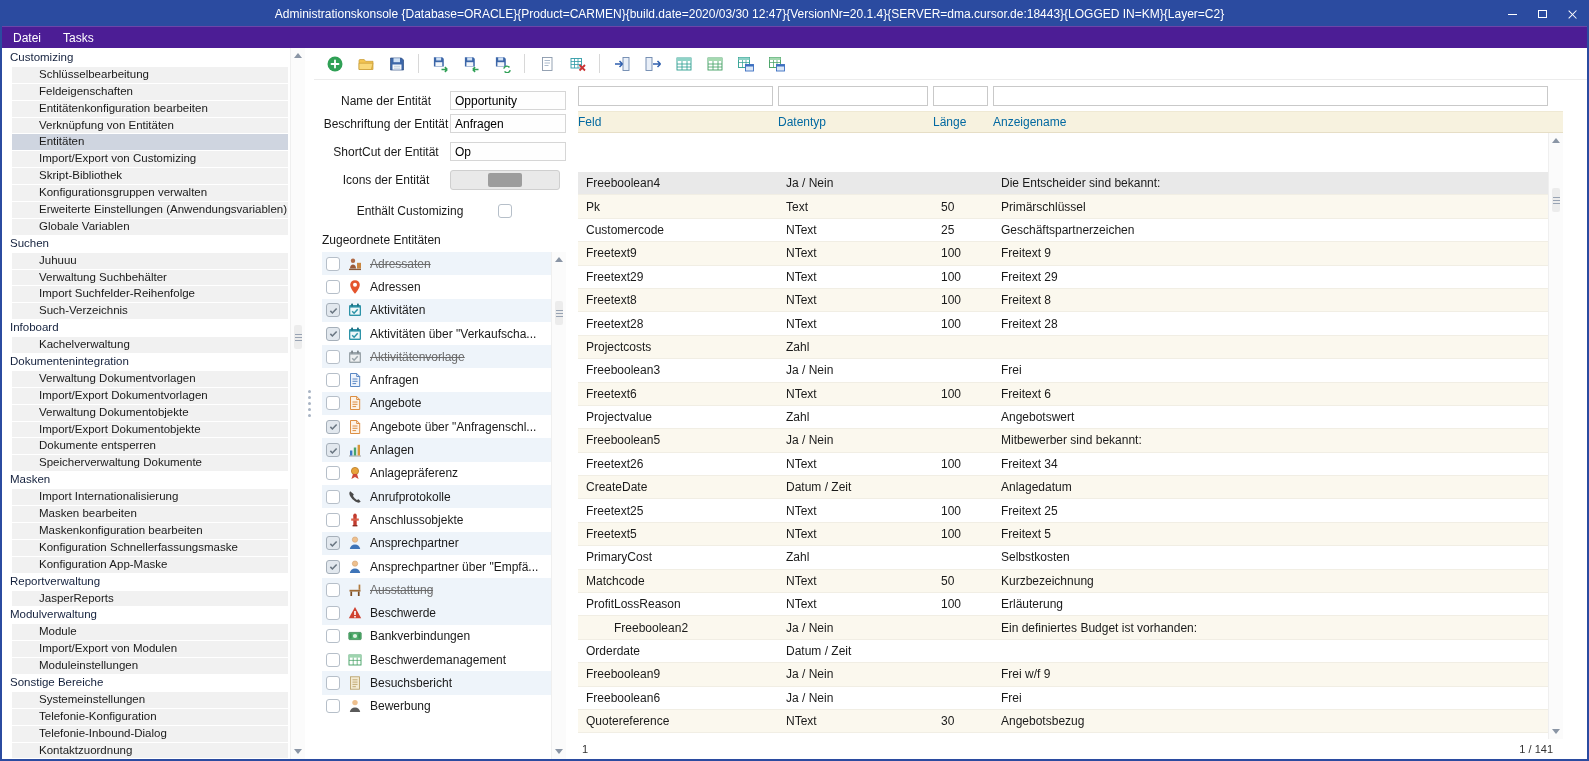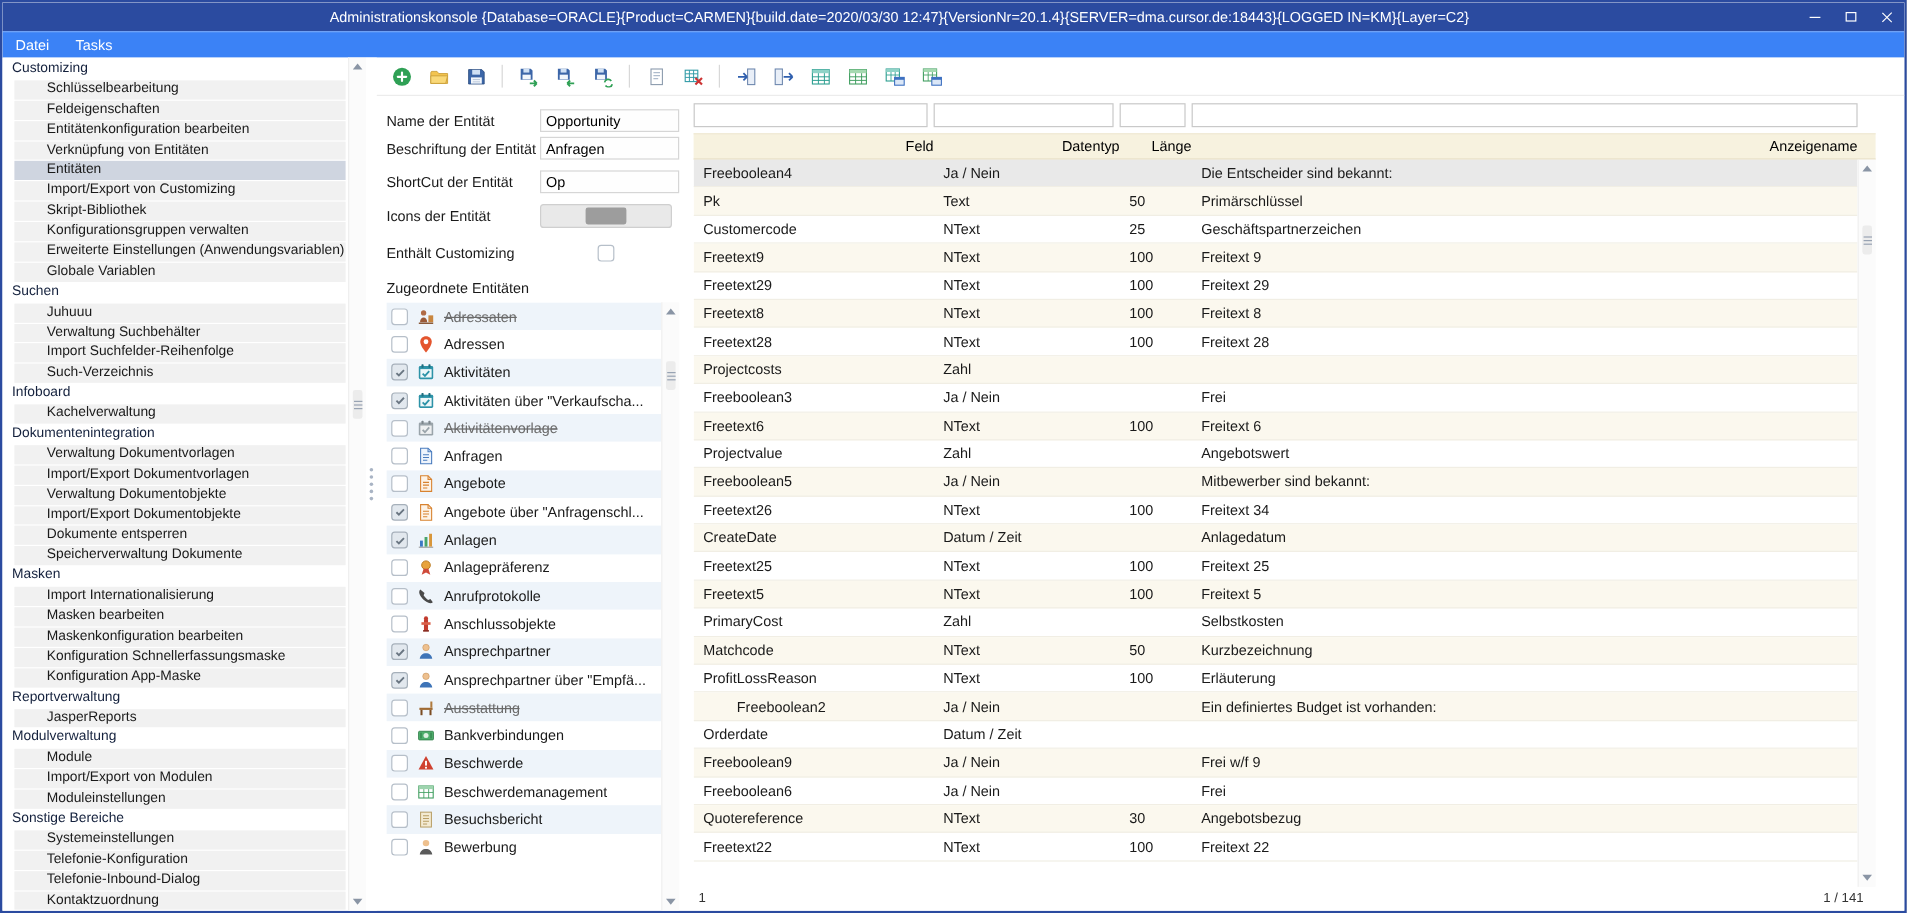--- a/index.html
+++ b/index.html
@@ -15,21 +15,21 @@
   .titlebar .title { flex:1; text-align:center; font-size:12px; white-space:nowrap; overflow:hidden; }
   .win-controls { display:flex; height:100%; }
   .win-btn { width:30px; height:100%; display:flex; align-items:center; justify-content:center; cursor:pointer; }
   .glyph-minimize { width:9px; height:1px; background:#fff; display:block; }
   .glyph-maximize { width:9px; height:8px; border:1px solid #fff; display:block; }
   .glyph-close { position:relative; width:9px; height:9px; display:block; }
   .glyph-close::before,.glyph-close::after { content:""; position:absolute; left:4px; top:-1px; width:1.3px; height:11px; background:#fff; }
   .glyph-close::before { transform:rotate(45deg); }
   .glyph-close::after { transform:rotate(-45deg); }
   
-  .menubar { height:22px; background:#3b82f6; color:#fff; display:flex; align-items:center; font-size:12px; flex:0 0 auto; border-top:1px solid rgba(255,255,255,.18); }
+  .menubar { height:22px; background:#4c1d95; color:#fff; display:flex; align-items:center; font-size:12px; flex:0 0 auto; border-top:1px solid rgba(255,255,255,.18); }
   .menu-item { padding:0 11px; height:100%; display:flex; align-items:center; cursor:pointer; }
   
   .app-body { flex:1; display:flex; min-height:0; background:#fff; }
   
   .sidebar { width:288px; flex:0 0 auto; overflow:hidden; padding-top:2px; }
   .tree-section, .tree-item { height:15.9px; line-height:15.9px; margin-bottom:1px; font-size:11.5px; white-space:nowrap; overflow:hidden; cursor:pointer; }
   .tree-section { padding-left:8px; color:#14213d; }
   .tree-item { margin-left:10px; margin-right:2px; padding-left:27px; background:#f1f1f1; }
   .tree-item.selected { background:#cfd5e0; }
   
@@ -48,21 +48,21 @@
   .tb-btn { width:29px; height:27px; border:none; background:none; display:flex; align-items:center; justify-content:center; cursor:pointer; border-radius:3px; }
   .tb-icon { width:18px; height:18px; display:block; }
   .tb-icon svg { width:18px; height:18px; display:block; }
   .tb-divider { width:1px; height:19px; background:#d8d8d8; margin:0 5px; }
   .content { flex:1; display:flex; min-height:0; padding-top:2px; }
   
   .form-panel { width:252px; flex:0 0 auto; display:flex; flex-direction:column; min-height:0; padding-left:8px; font-size:12px; }
   #form-fields { margin-top:8px; }
   .form-row { display:flex; align-items:center; height:21px; margin-bottom:2px; }
   #form-fields .form-row:nth-child(3), #form-fields .form-row:nth-child(4) { margin-top:7px; }
-  .form-label { width:128px; flex:0 0 auto; white-space:nowrap; overflow:hidden; }
+  .form-label { width:128px; flex:0 0 auto; white-space:nowrap; overflow:hidden;text-align:center; }
   .form-label.wide { width:176px; }
   .form-input { flex:1; min-width:0; height:19px; border:1px solid #d6d6d6; padding:0 4px; font-size:12px; font-family:"Liberation Sans",sans-serif; background:#fefefe; }
   .icons-control { width:110px; height:20px; background:#e9e9e9; border:1px solid #cfcfcf; border-radius:3px; display:flex; align-items:center; justify-content:center; cursor:pointer; }
   .icons-control-knob { width:34px; height:14px; background:#9d9d9d; border-radius:2px; }
   .checkbox-row { margin-top:8px; }
   .form-check { width:14px; height:14px; border:1px solid #b6bfc9; border-radius:3px; background:#fff; cursor:pointer; }
   .exported-row { margin-top:3px; }
   .assigned-label { margin-top:10px; margin-bottom:5px; }
   .entity-list-wrap { flex:1; display:flex; min-height:0; }
   .entity-list { flex:1; min-width:0; overflow:hidden; }
@@ -74,23 +74,23 @@
   .entity-icon { width:16px; height:16px; flex:0 0 auto; }
   .entity-icon svg { width:16px; height:16px; display:block; }
   .entity-label { white-space:nowrap; overflow:hidden; }
   .entity-label.strike { text-decoration:line-through; color:#6b6b6b; }
   
   .table-panel { flex:1; min-width:0; display:flex; flex-direction:column; padding-left:12px; padding-right:24px; }
   .filter-row { display:flex; height:22px; margin-top:4px; padding-right:15px; flex:0 0 auto; }
   .filter-input { height:20px; border:1px solid #c9c9c9; margin-right:5px; padding:0 4px; font-size:12px; font-family:"Liberation Sans",sans-serif; background:#fff; }
   .filter-input:last-child { margin-right:0; }
   .header-row { display:flex; height:22px; margin-top:3px; background:#f7f2df; border-top:1px solid #efe9d4; border-bottom:1px solid #e6dec6; align-items:center; padding-right:15px; flex:0 0 auto; }
-  .header-cell { font-size:12px; color:#000000; text-align:right; white-space:nowrap; overflow:hidden; cursor:pointer; }
+  .header-cell { font-size:12px; color:#0369a1; text-align:left; white-space:nowrap; overflow:hidden; cursor:pointer; }
   .grid-area { flex:1; display:flex; min-height:0; }
-  .grid-body { flex:1; min-width:0; overflow:hidden; }
+  .grid-body { flex:1; min-width:0; overflow:hidden;margin-top:39px; }
   .grid-row { display:flex; height:23.4px; align-items:center; border-bottom:1px solid #f1eee4; cursor:pointer; }
   .grid-row.alt { background:#fbf8ee; }
   .grid-row.selected { background:#e9e9e9; }
   .grid-cell { padding-left:8px; font-size:12px; white-space:nowrap; overflow:hidden; }
   .status-row { height:20px; flex:0 0 auto; display:flex; align-items:center; justify-content:space-between; font-size:11px; color:#333; padding:0 10px 0 4px; }
 </style>
 </head>
 <body>
 
 <div class="window">
@@ -551,42 +551,42 @@
                   <span class="entity-icon">
                     <svg viewBox="0 0 16 16">
                       <rect x="2.5" y="7.8" width="11" height="1.8" fill="#a06a33"></rect>
                       <rect x="3.4" y="9.6" width="1.7" height="4.4" fill="#7c4c22"></rect>
                       <rect x="10.9" y="9.6" width="1.7" height="4.4" fill="#7c4c22"></rect>
                       <rect x="11.6" y="2.6" width="1.7" height="5.2" fill="#b07a3d"></rect>
                     </svg>
                   </span>
                   <span class="entity-label strike">Ausstattung</span>
                 </div>
+                <div class="entity-row alt">
+                  <span class="entity-check"></span>
+                  <span class="entity-icon">
+                    <svg viewBox="0 0 16 16">
+                      <path d="M8 2l6.2 11.2H1.8z" fill="#cf4130"></path>
+                      <rect x="7.2" y="6" width="1.6" height="4" fill="#fff"></rect>
+                      <rect x="7.2" y="11" width="1.6" height="1.5" fill="#fff"></rect>
+                    </svg>
+                  </span>
+                  <span class="entity-label">Beschwerde</span>
+                </div>
                 <div class="entity-row">
                   <span class="entity-check"></span>
                   <span class="entity-icon">
                     <svg viewBox="0 0 16 16">
                       <rect x="1.8" y="4.4" width="12.4" height="7.2" rx="0.8" fill="#4fae6c" stroke="#2f7d48" stroke-width="0.7"></rect>
                       <circle cx="8" cy="8" r="2.1" fill="#dff0e2"></circle>
                       <rect x="3" y="5.6" width="1.6" height="4.8" fill="#3c9157"></rect>
                       <rect x="11.4" y="5.6" width="1.6" height="4.8" fill="#3c9157"></rect>
                     </svg>
                   </span>
                   <span class="entity-label">Bankverbindungen</span>
-                </div>
-                <div class="entity-row alt">
-                  <span class="entity-check"></span>
-                  <span class="entity-icon">
-                    <svg viewBox="0 0 16 16">
-                      <path d="M8 2l6.2 11.2H1.8z" fill="#cf4130"></path>
-                      <rect x="7.2" y="6" width="1.6" height="4" fill="#fff"></rect>
-                      <rect x="7.2" y="11" width="1.6" height="1.5" fill="#fff"></rect>
-                    </svg>
-                  </span>
-                  <span class="entity-label">Beschwerde</span>
                 </div>
                 <div class="entity-row">
                   <span class="entity-check"></span>
                   <span class="entity-icon">
                     <svg viewBox="0 0 16 16">
                       <rect x="2" y="3" width="12" height="10" fill="#fff" stroke="#3f9e5f" stroke-width="0.9"></rect>
                       <rect x="2" y="3" width="12" height="2.6" fill="#9ed4ae"></rect>
                       <path d="M2 8.4h12M6.2 5.6V13M10.2 5.6V13" stroke="#3f9e5f" stroke-width="0.7"></path>
                     </svg>
                   </span>

